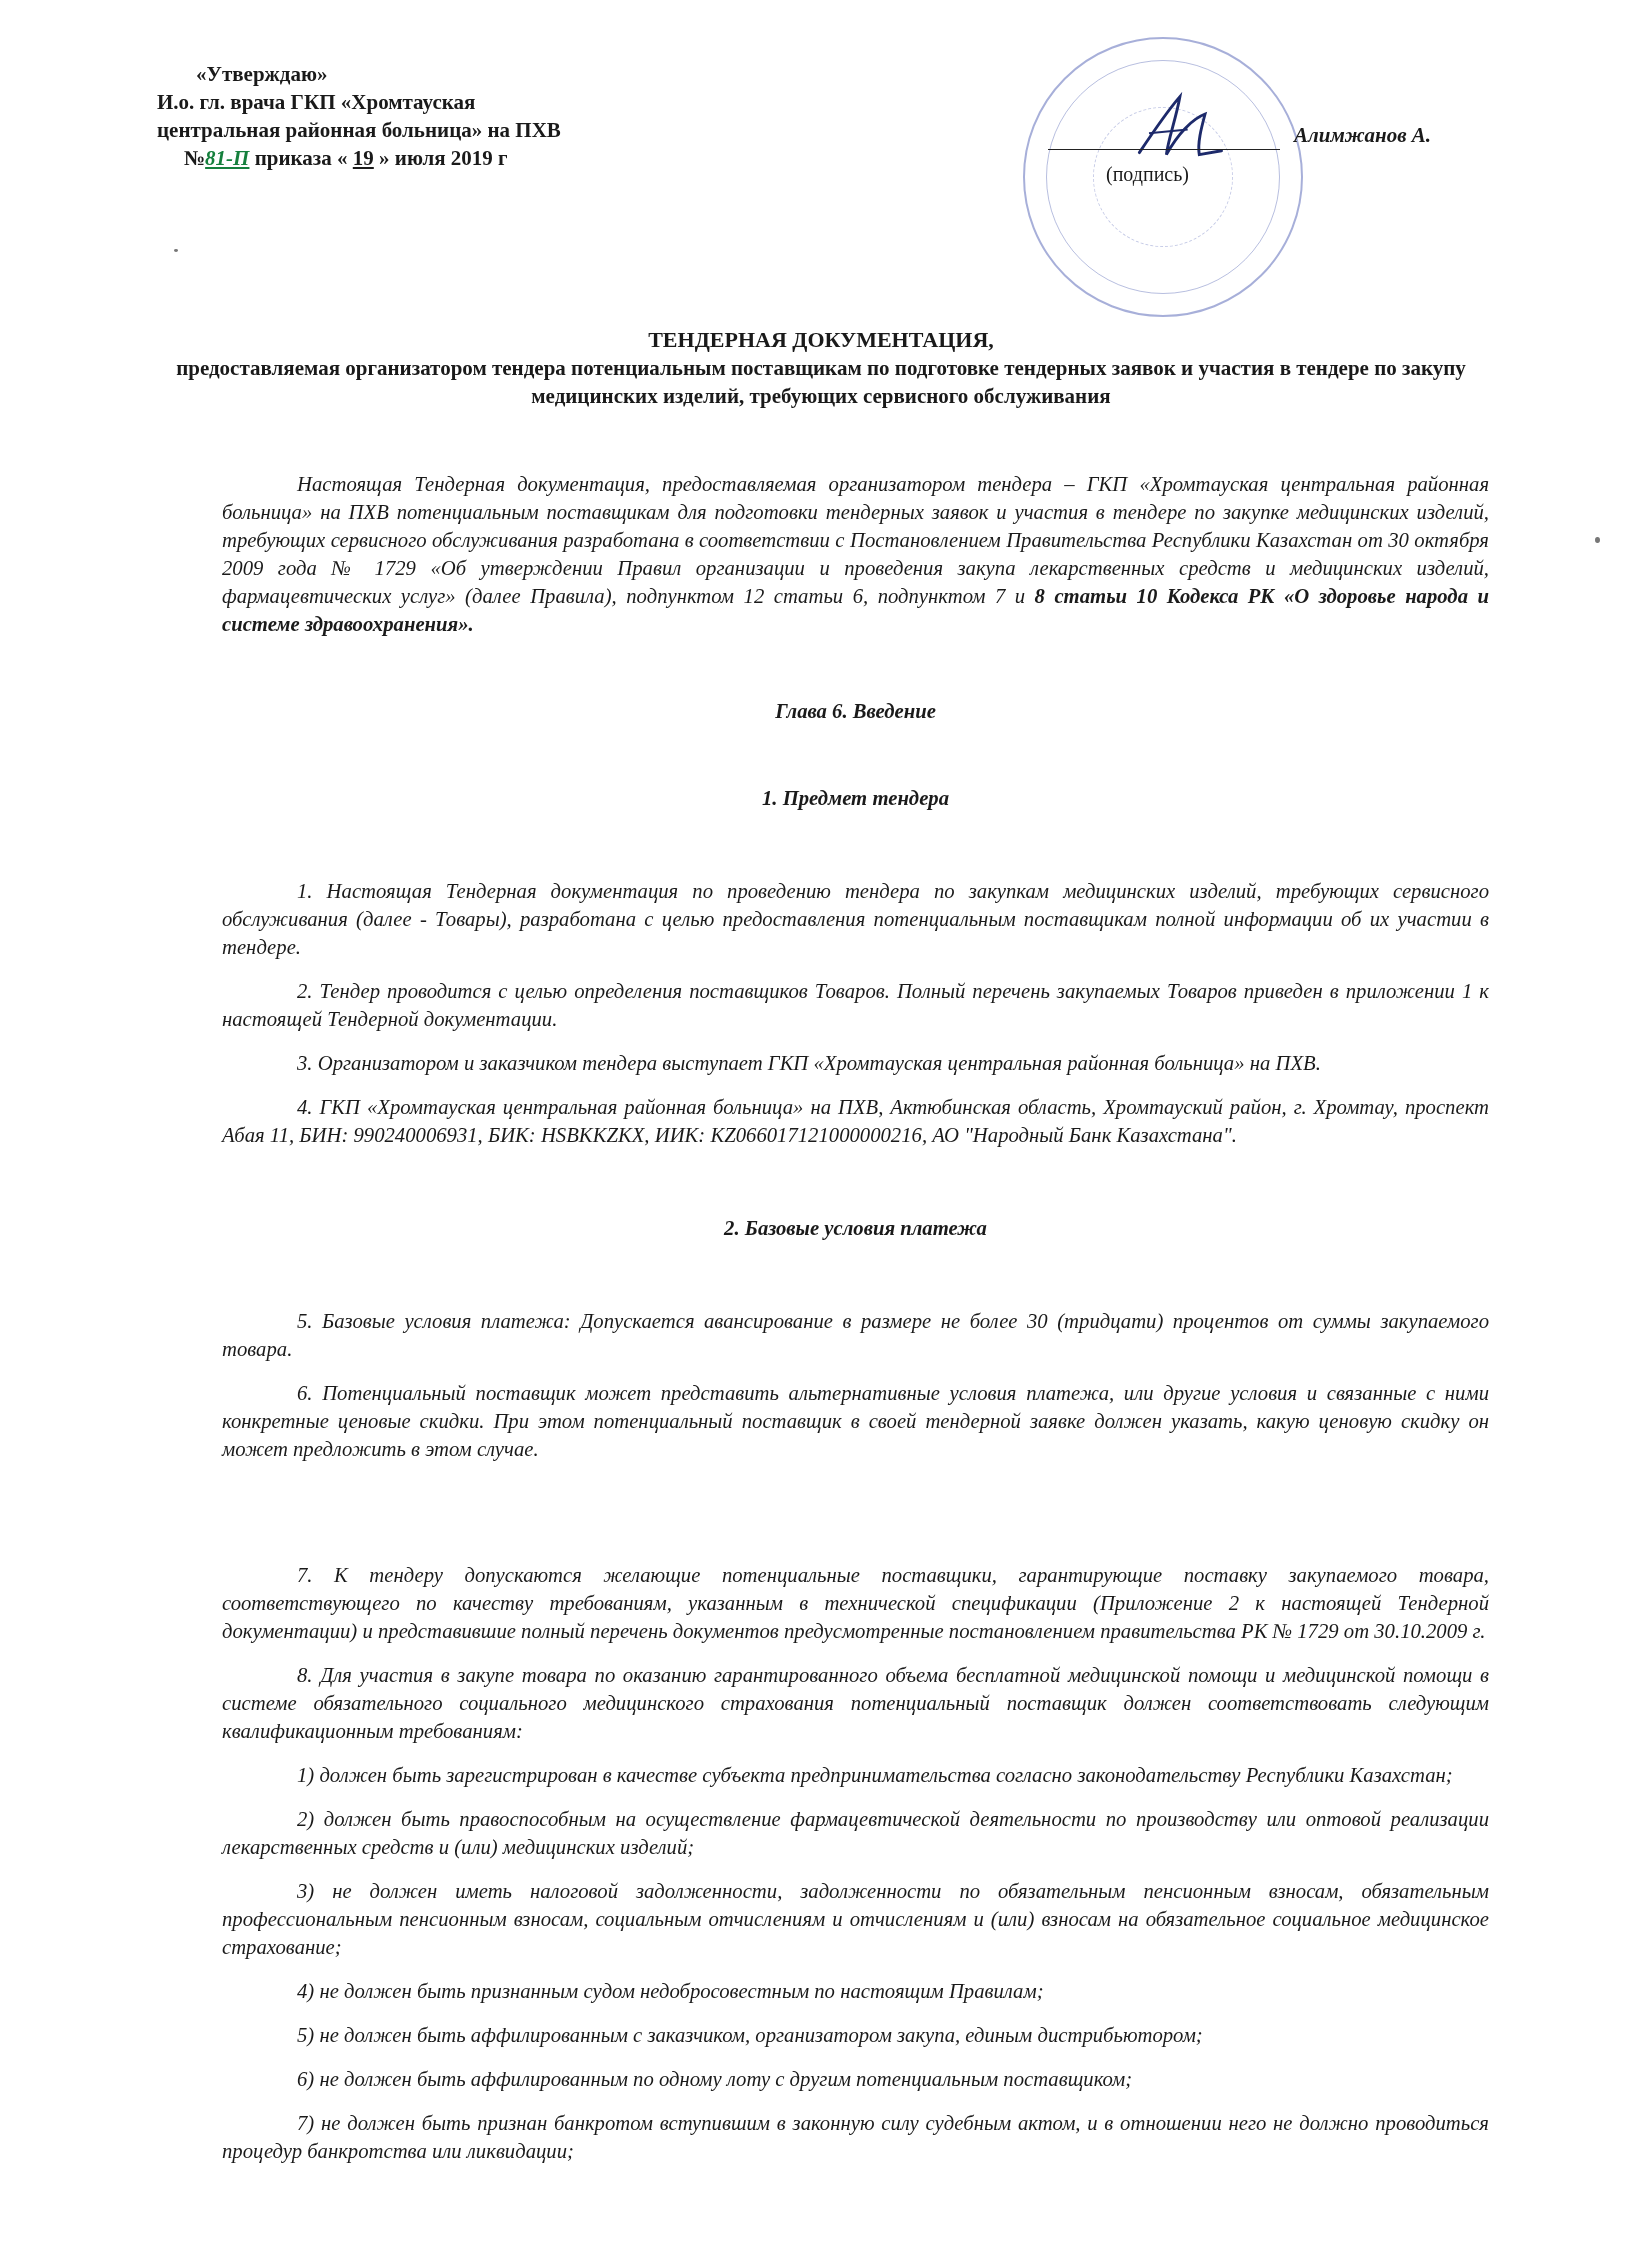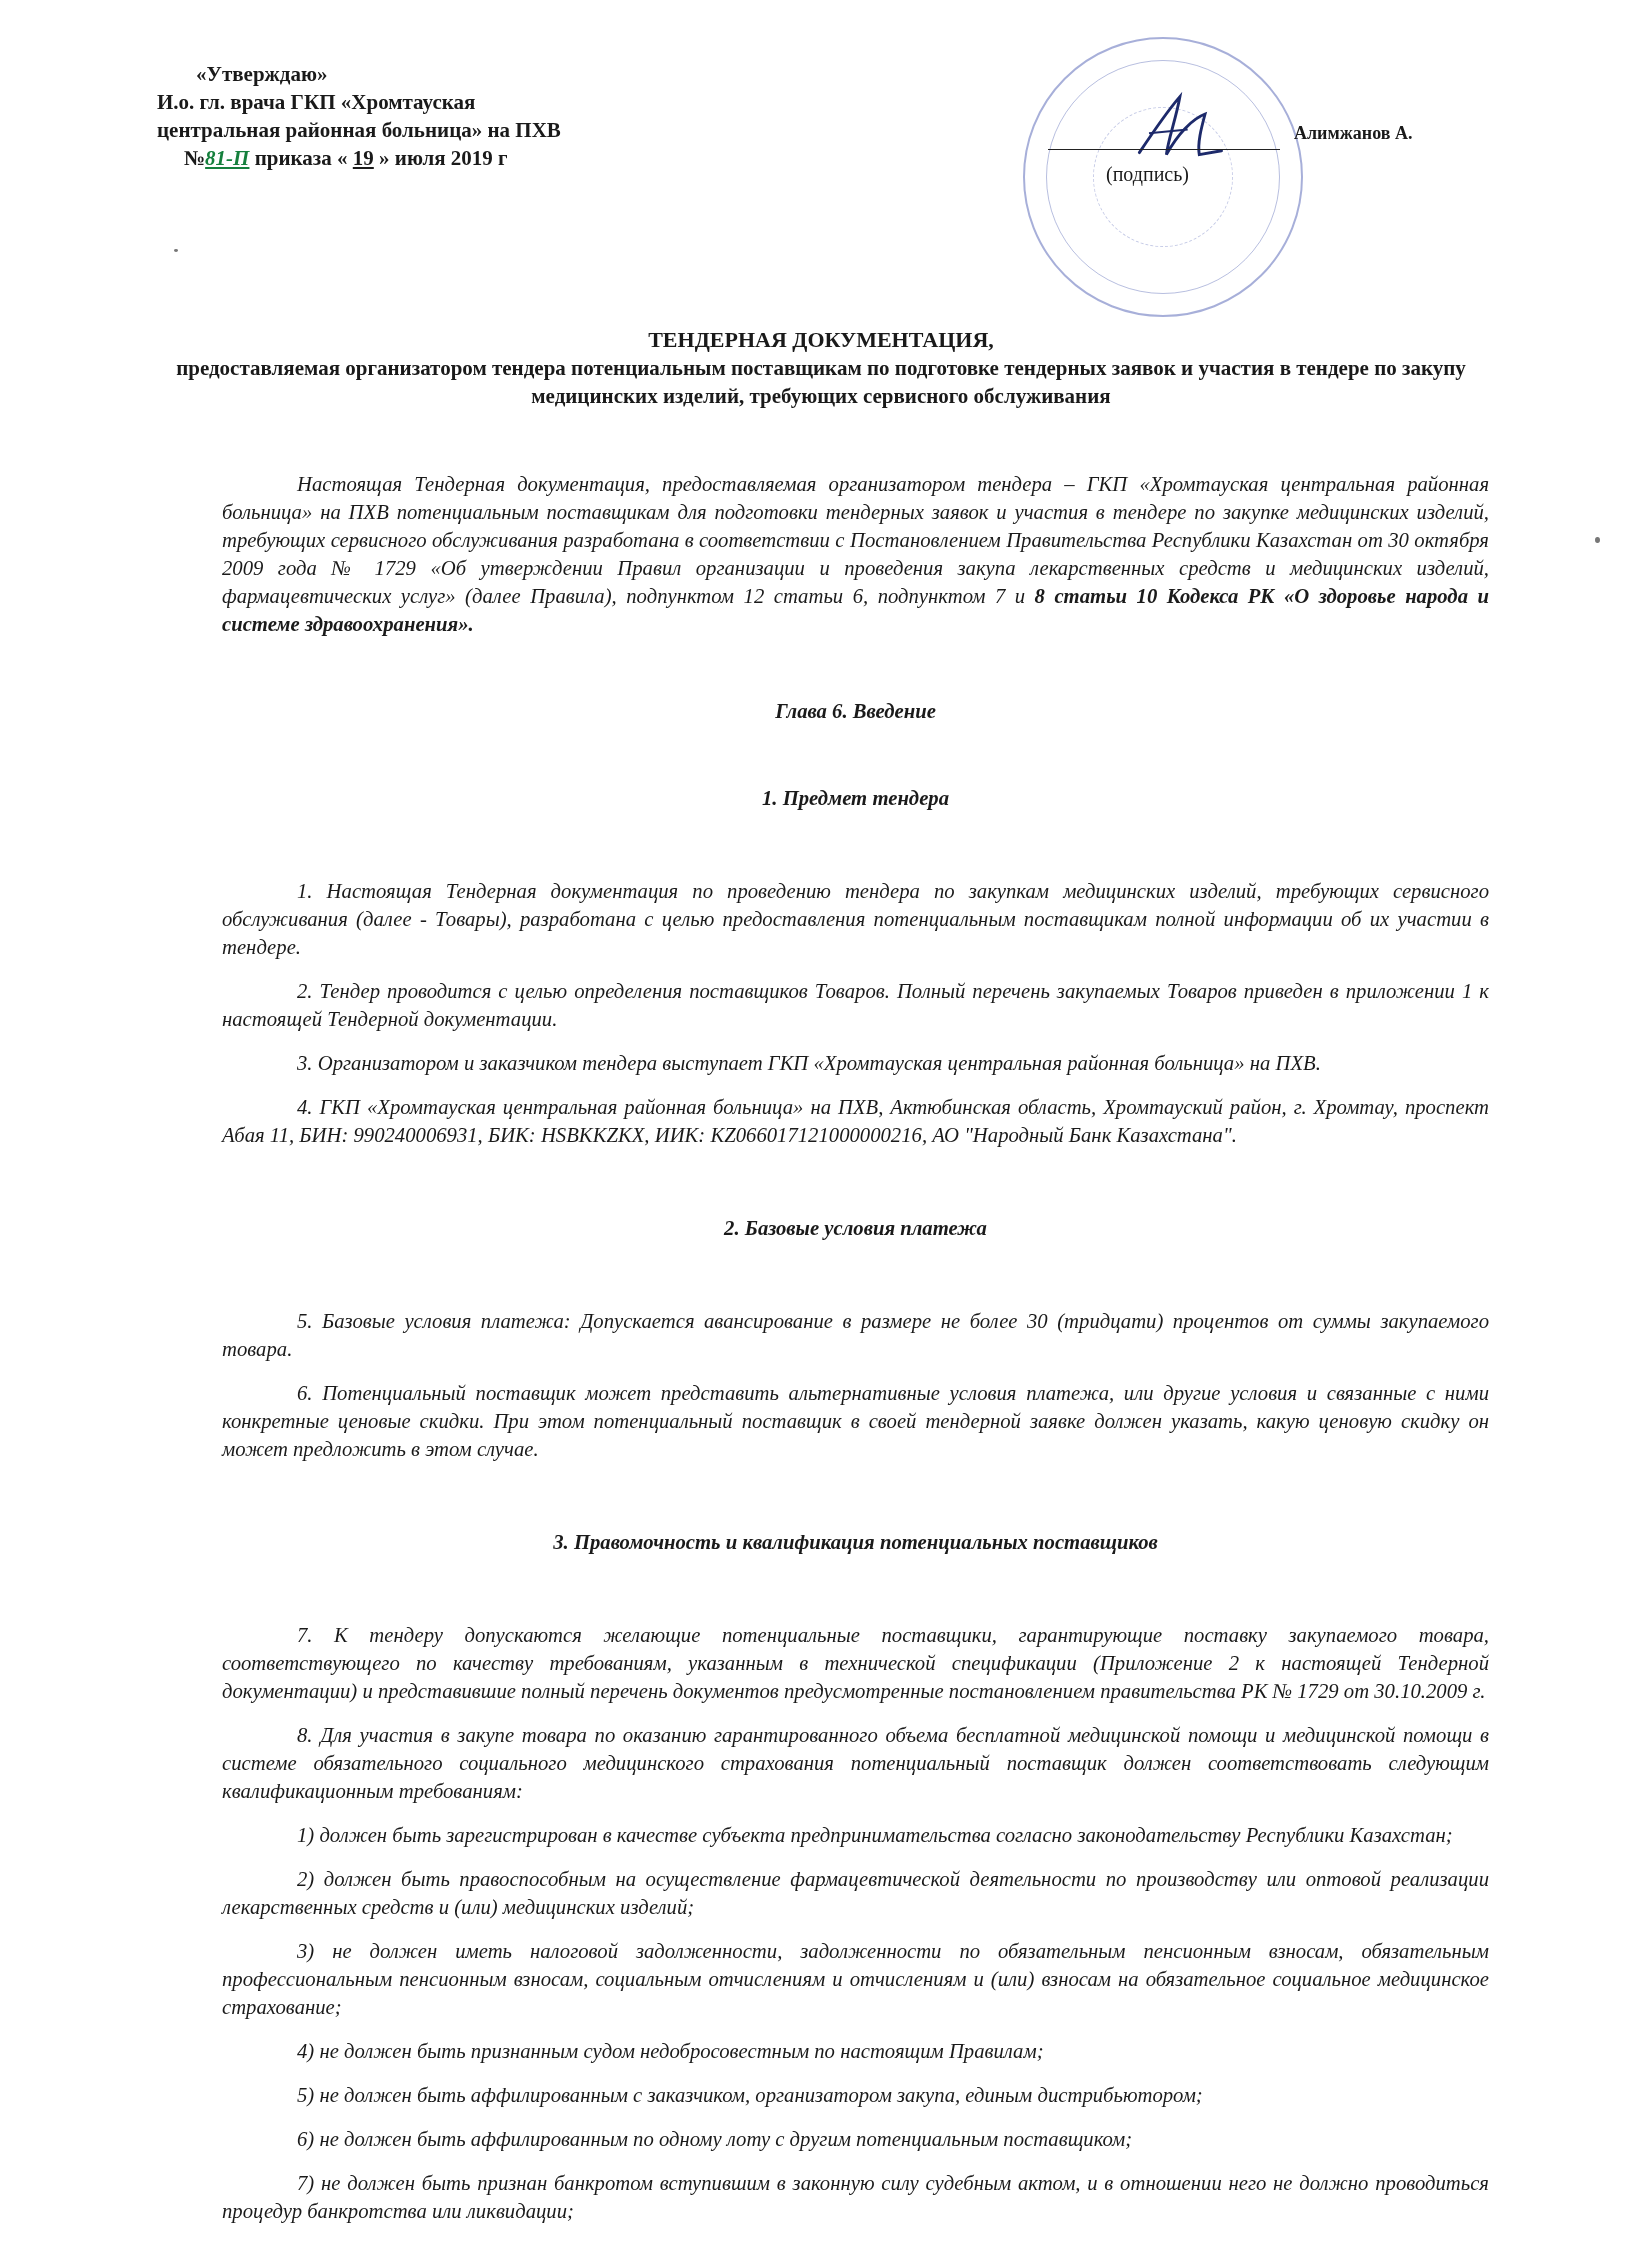--- a/index.html
+++ b/index.html
@@ -53,21 +53,22 @@
     position: absolute;
     top: 37px; left: 58px;
     font-size: 20px;
     margin-top: 10px;
   }
   .signer {
     position: absolute;
     left: 1294px;
     top: 123px;
     font-weight: bold;
-    font-size: 18px;
+    font-size: 21px;
+    font-style: italic;
   }
   
   .stamp {
     position: absolute;
     left: 1023px;
     top: 37px;
     width: 280px;
     height: 280px;
     border-radius: 50%;
     border: 2.9px solid rgba(95,110,185,0.55);
@@ -179,21 +180,20 @@
     <p class="indent">4.  ГКП «Хромтауская центральная районная больница» на ПХВ, Актюбинская область, Хромтауский район, г. Хромтау, проспект Абая  11, БИН: 990240006931, БИК: HSBKKZKX, ИИК: KZ066017121000000216,  АО "Народный Банк Казахстана".</p>
 
     <div class="gap-lg"></div>
     <p class="heading">2. Базовые условия платежа</p>
     <div class="gap-lg"></div>
 
     <p class="indent">5. Базовые условия платежа: Допускается авансирование в размере не более 30 (тридцати) процентов от суммы закупаемого товара.</p>
     <p class="indent">6. Потенциальный поставщик может представить альтернативные условия платежа, или другие условия и связанные с ними конкретные ценовые скидки. При этом потенциальный поставщик в своей тендерной заявке должен указать, какую ценовую скидку он может предложить в этом случае.</p>
 
     <div class="gap-lg"></div>
-    <p class="heading">3. Правомочность и квалификация потенциальных поставщиков</p>
     <div class="gap-lg"></div>
 
     <p class="indent">7. К тендеру допускаются желающие потенциальные поставщики, гарантирующие поставку закупаемого товара, соответствующего по качеству требованиям, указанным в технической спецификации (Приложение 2 к настоящей Тендерной документации) и представившие полный перечень документов предусмотренные постановлением правительства РК № 1729 от 30.10.2009 г.</p>
     <p class="indent">8.  Для участия в закупе товара по оказанию гарантированного объема бесплатной медицинской помощи и медицинской помощи в системе обязательного социального медицинского страхования потенциальный поставщик должен соответствовать следующим квалификационным требованиям:</p>
     <p class="indent">1) должен быть зарегистрирован в качестве субъекта предпринимательства согласно законодательству Республики Казахстан;</p>
     <p class="indent">2) должен быть правоспособным на осуществление фармацевтической деятельности по производству или оптовой реализации лекарственных средств и (или) медицинских изделий;</p>
     <p class="indent">3)  не должен иметь налоговой задолженности, задолженности по обязательным пенсионным взносам, обязательным профессиональным пенсионным взносам, социальным отчислениям и отчислениям и (или) взносам на обязательное социальное медицинское страхование;</p>
     <p class="indent">4) не должен быть признанным судом недобросовестным по настоящим Правилам;</p>
     <p class="indent">5) не должен быть аффилированным с заказчиком, организатором закупа, единым дистрибьютором;</p>
     <p class="indent">6) не должен быть аффилированным по одному лоту с другим потенциальным поставщиком;</p>

